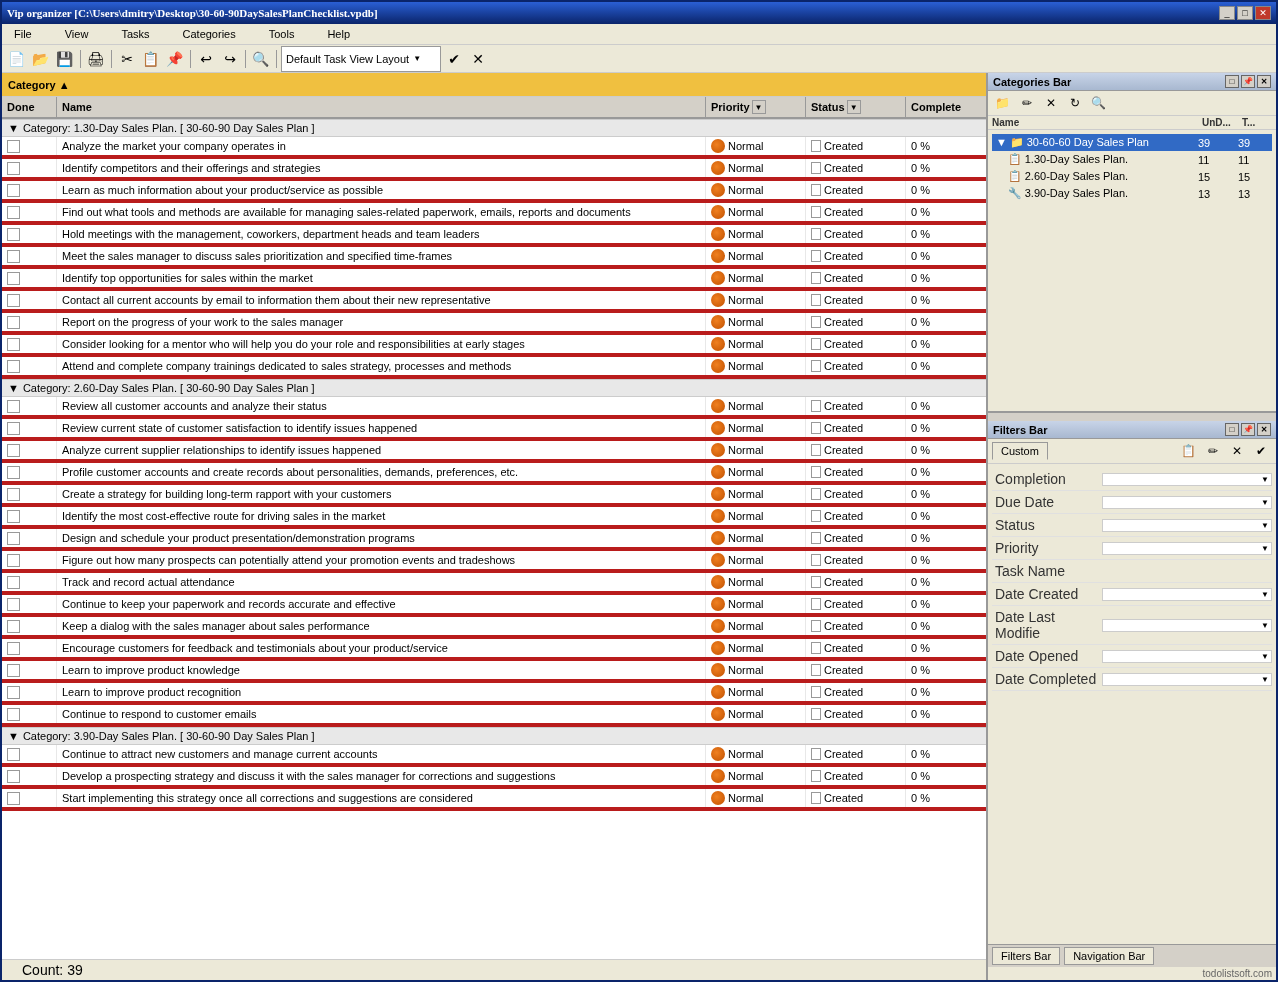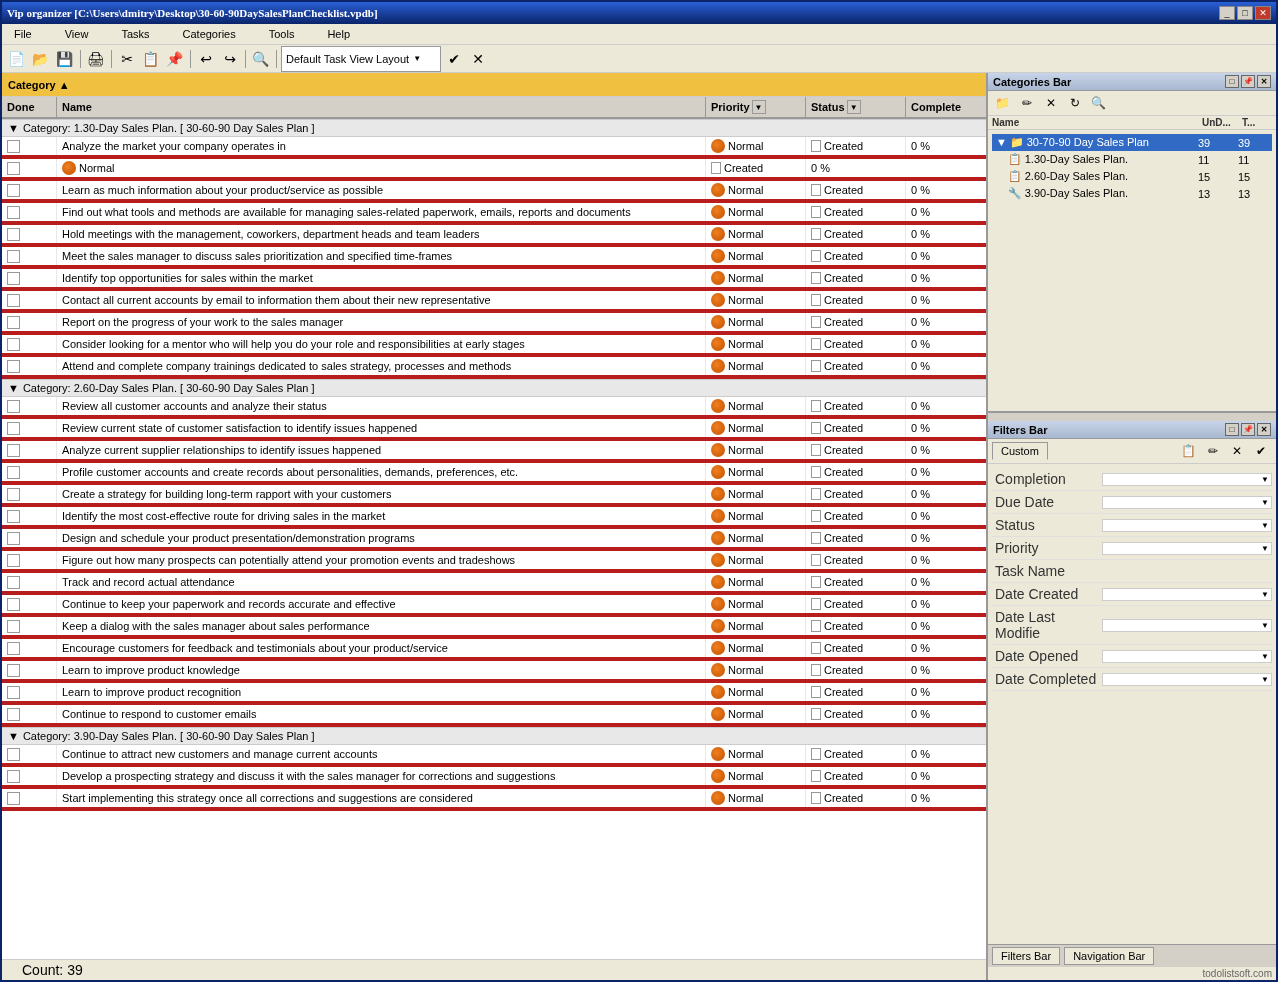--- a/index.html
+++ b/index.html
@@ -180,20 +180,23 @@
       </div>
       <div class="td">
         <span>0 %</span>
       </div>
     </div>
           <div class="task-row">
       <div class="td">
         <span class="checkbox"></span>
       </div>
       <div class="td">
+        <span>Identify competitors and their offerings and strategies</span>
+      </div>
+      <div class="td">
         <span class="priority-icon"></span>
         <span>Normal</span>
       </div>
       <div class="td">
         <span class="doc-icon"></span>
         <span>Created</span>
       </div>
       <div class="td">
         <span>0 %</span>
       </div>
@@ -746,21 +749,21 @@
           <div class="tree-btn">🔍</div>
         </div>
         <div class="tree-header">
           <span>Name</span>
           <span>UnD...</span>
           <span>T...</span>
         </div>
         <div class="categories-tree" id="categories-tree">
 
         <div class="tree-item selected" style="">
-    <span>▼ 📁 30-70-90 Day Sales Plan</span>
+    <span>▼ 📁 30-60-60 Day Sales Plan</span>
     <span>39</span>
     <span>39</span>
   </div>
             <div class="tree-item" style="padding-left: 16px;">
     <span>📋 1.30-Day Sales Plan.</span>
     <span>11</span>
     <span>11</span>
   </div>
             <div class="tree-item" style="padding-left: 16px;">
     <span>📋 2.60-Day Sales Plan.</span>

